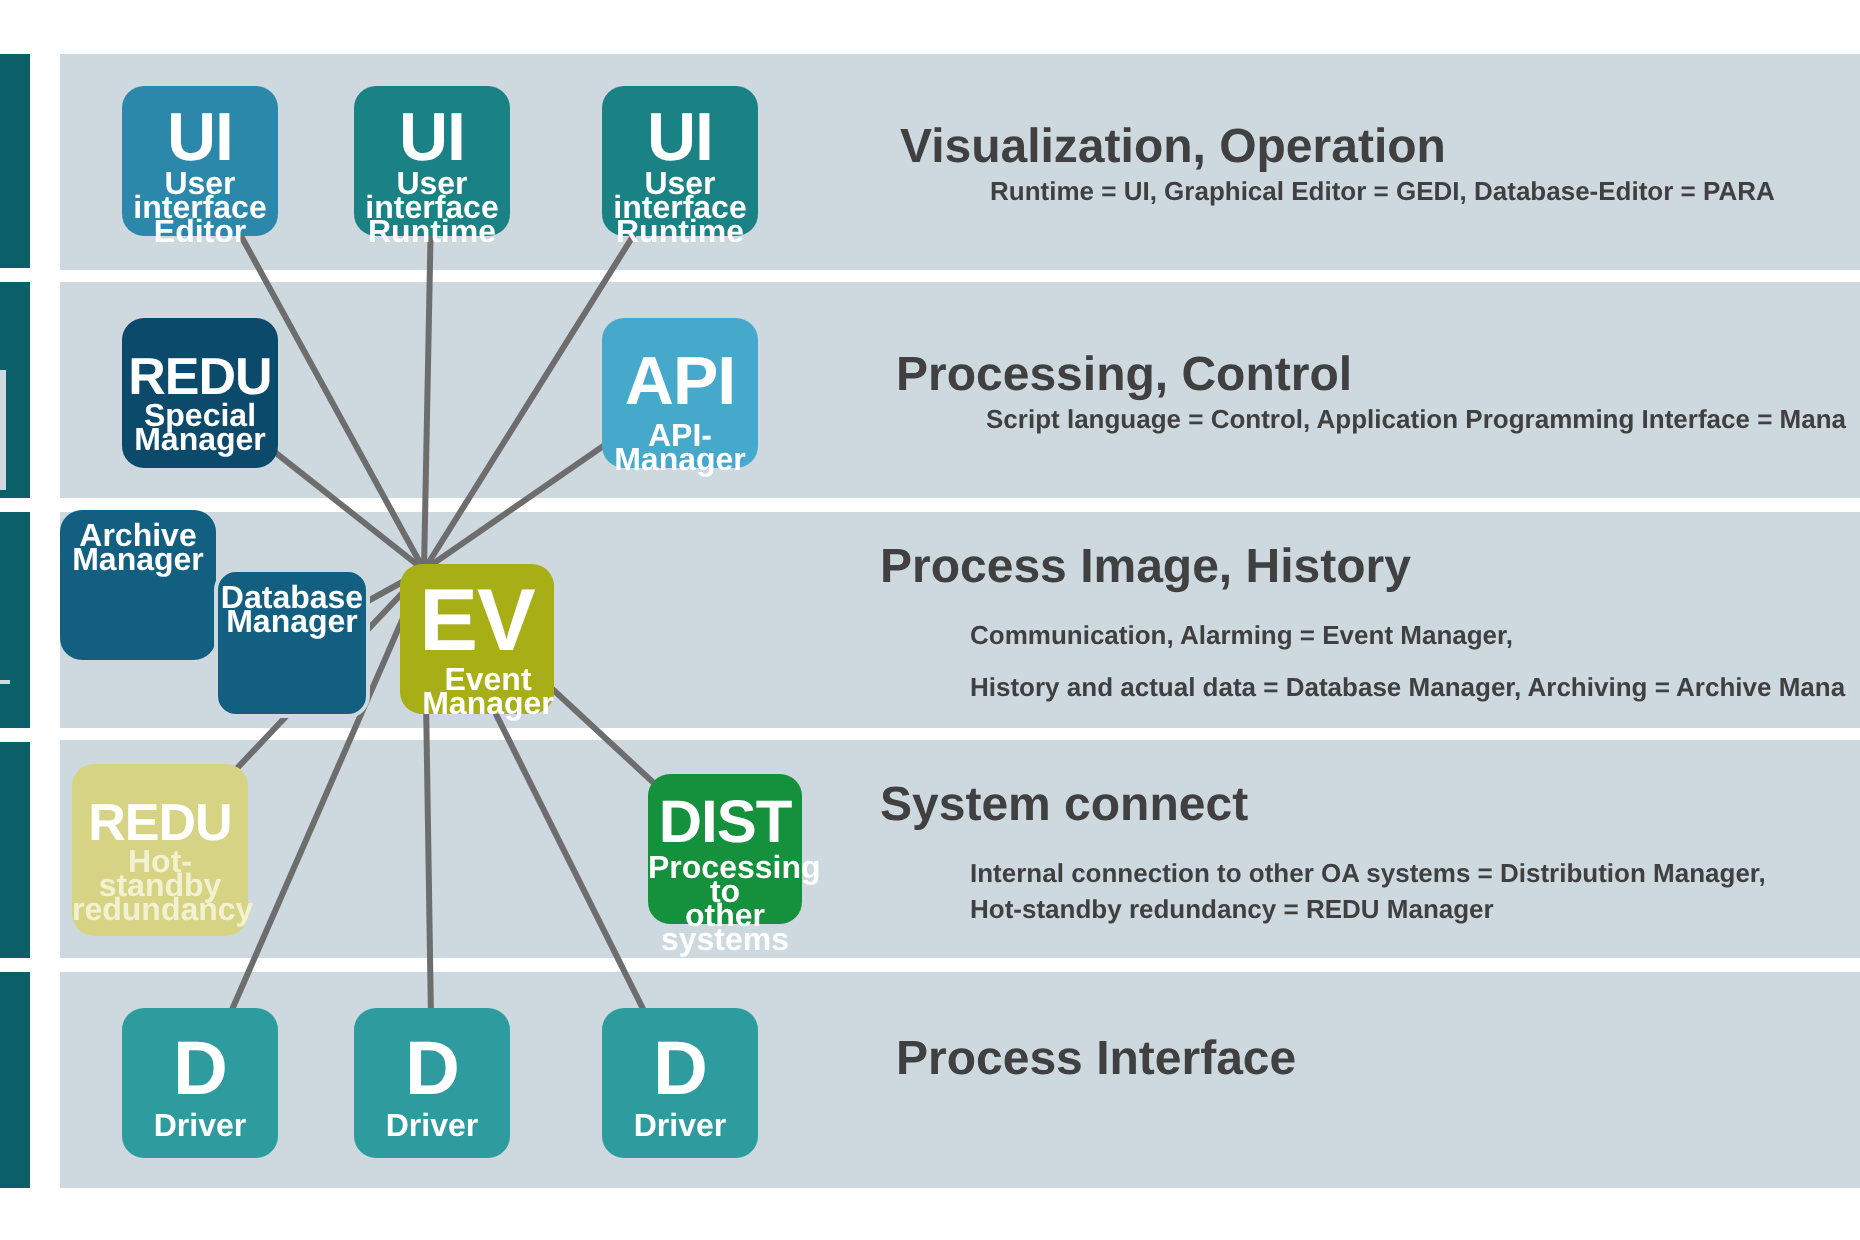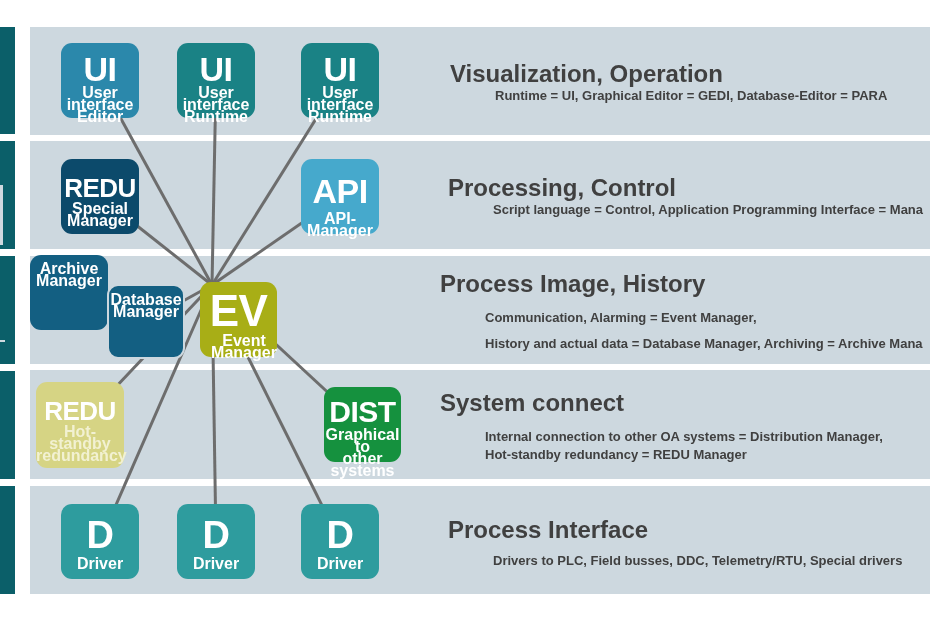--- a/index.html
+++ b/index.html
@@ -52,21 +52,20 @@
   <div class="layer-desc" style="margin-top:11px;">Communication, Alarming = Event Manager,</div>
   <div class="layer-desc" style="margin-top:8px;text-align:right;">History and actual data = Database Manager, Archiving = Archive Mana</div>
 </div>
 <div class="layer-text" style="left:440px;top:389px;">
   <div class="layer-title">System connect</div>
   <div class="layer-desc" style="margin-top:11px;">Internal connection to other OA systems = Distribution Manager,</div>
   <div class="layer-desc" style="margin-top:0;">Hot-standby redundancy = REDU Manager</div>
 </div>
 <div class="layer-text" style="left:448px;top:516px;">
   <div class="layer-title">Process Interface</div>
-  <div class="layer-desc" style="margin-top:8px;">Drivers to PLC, Field busses, DDC, Telemetry/RTU, Special drivers</div>
 </div>
 
 <svg class="links" width="930" height="620" id="links-svg">
     <line x1="212" y1="285" x2="100" y2="80.5" stroke="#6d6d6d" stroke-width="3"></line>
     <line x1="212" y1="285" x2="216" y2="80.5" stroke="#6d6d6d" stroke-width="3"></line>
     <line x1="212" y1="285" x2="340" y2="80.5" stroke="#6d6d6d" stroke-width="3"></line>
     <line x1="212" y1="285" x2="100" y2="196.5" stroke="#6d6d6d" stroke-width="3"></line>
     <line x1="212" y1="285" x2="340" y2="196.5" stroke="#6d6d6d" stroke-width="3"></line>
     <line x1="212" y1="285" x2="146" y2="321.5" stroke="#6d6d6d" stroke-width="3"></line>
     <line x1="212" y1="285" x2="80" y2="425" stroke="#6d6d6d" stroke-width="3"></line>
@@ -112,21 +111,21 @@
   <span class="abbr" style="font-size:44px;line-height:42px;">EV</span>
   <span class="sub" style="margin-top:3px;padding-left:11px;">Event Manager</span>
 </div>
 <div class="node" id="node-redu" style="left: 36px; top: 382px; width: 88px; height: 86px; padding-top: 14px; background: rgb(214, 212, 132);">
   <span class="abbr small">REDU</span>
   <span class="sub" style="color:#f2f1d2;">Hot-standby</span>
   <span class="sub" style="color:#f2f1d2;">redundancy</span>
 </div>
 <div class="node" id="node-dist" style="left: 324px; top: 387px; width: 77px; height: 75px; padding-top: 8px; background: rgb(21, 145, 62);">
   <span class="abbr small" style="font-size:30px;line-height:34px;">DIST</span>
-  <span class="sub">Graphical to</span>
+  <span class="sub">Processing to</span>
   <span class="sub">other systems</span>
 </div>
 <div class="node" id="node-driver_1" style="left: 61px; top: 504px; width: 78px; height: 75px; padding-top: 10px; background: rgb(46, 156, 158);">
   <span class="abbr" style="font-size:38px;line-height:42px;">D</span>
   <span class="sub" style="margin-top:2px;">Driver</span>
 </div>
 <div class="node" id="node-driver_2" style="left: 177px; top: 504px; width: 78px; height: 75px; padding-top: 10px; background: rgb(46, 156, 158);">
   <span class="abbr" style="font-size:38px;line-height:42px;">D</span>
   <span class="sub" style="margin-top:2px;">Driver</span>
 </div>

